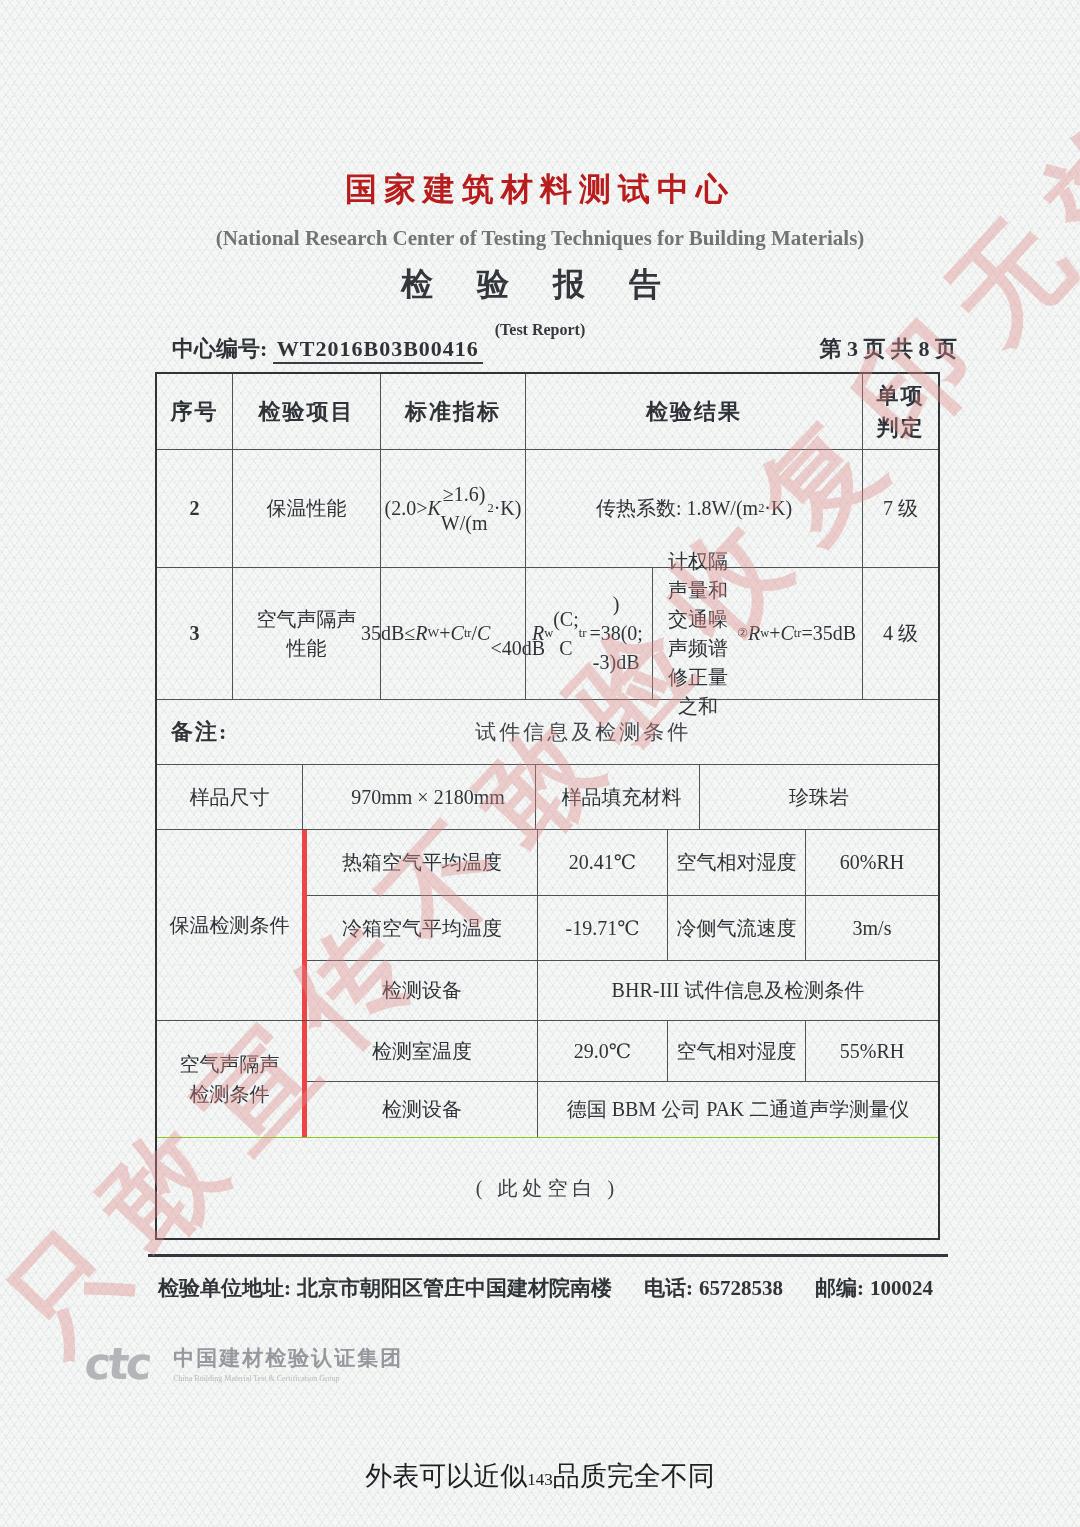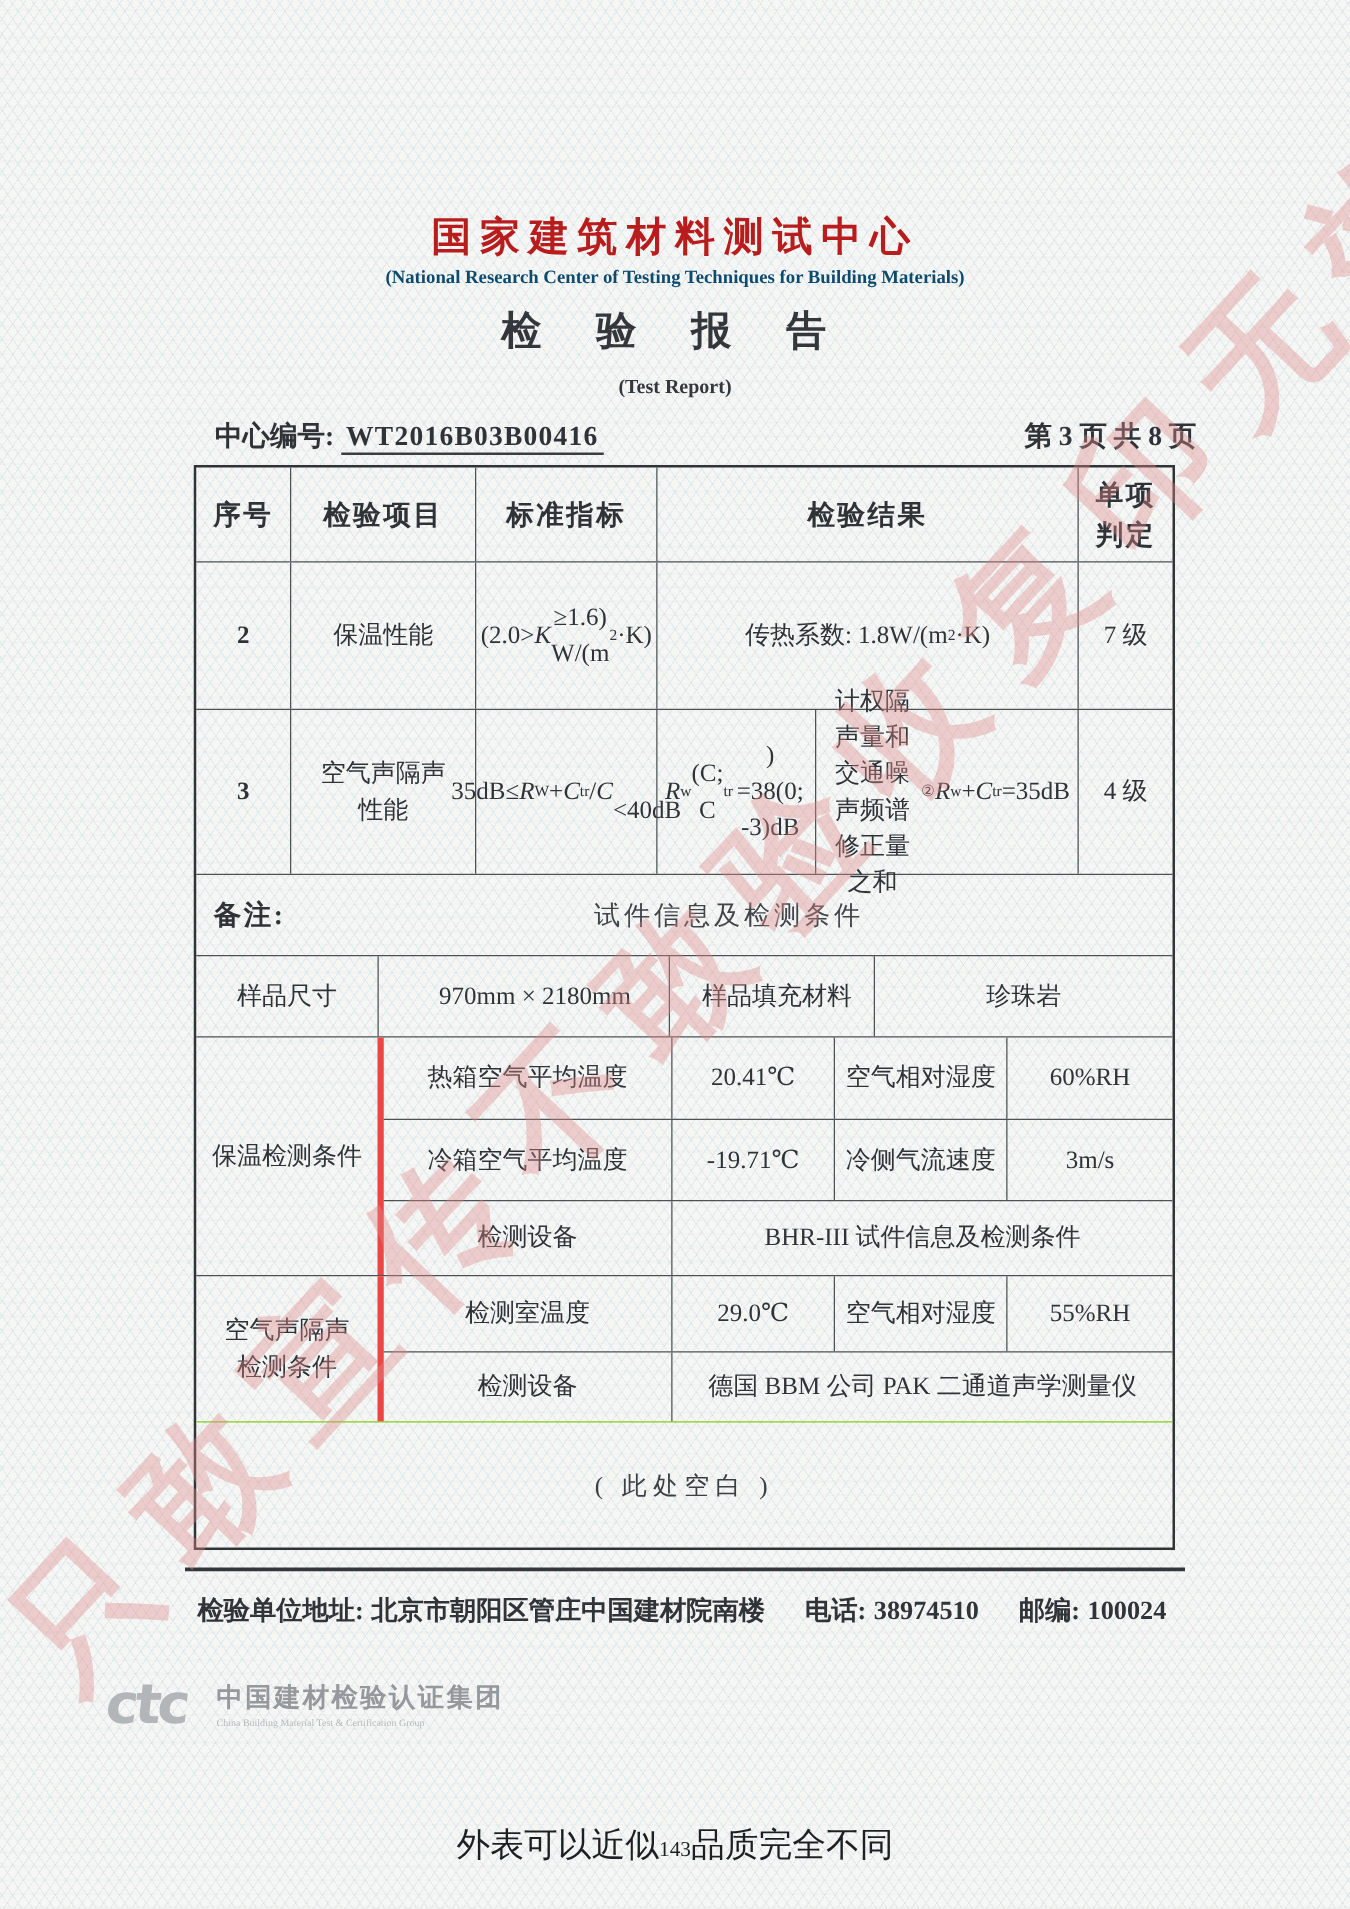--- a/index.html
+++ b/index.html
@@ -20,21 +20,21 @@
   
   .watermark { position:absolute; inset:0; overflow:hidden; pointer-events:none; z-index:5; }
   .watermark span {
     position:absolute; left:30px; top:1255px;
     transform:rotate(-47deg); transform-origin:left center;
     font-size:112px; letter-spacing:26px; white-space:nowrap;
     color:rgba(224,136,136,0.38); mix-blend-mode:multiply; font-weight:bold;
   }
   .doc-header { position:absolute; top:168px; left:0; width:100%; text-align:center; }
   .org-cn  { font-size:32px; font-weight:bold; letter-spacing:7px; color:#b91c1c; }
-  .org-en  { margin-top:2px; font-size:15px; font-weight:bold; color:#0c4a6e; }
+  .org-en  { margin-top:14px; font-size:21px; font-weight:bold; color:#737373; }
   .title-cn{ margin-top:12px; font-size:32px; font-weight:bold; letter-spacing:18px; color:#33373c; }
   .title-en{ margin-top:14px; font-size:16px; font-weight:bold; color:#34383d; }
 
   .meta-row {
     position:absolute; top:334px; left:172px; width:785px;
     display:flex; justify-content:space-between; align-items:flex-end;
     font-size:22px; font-weight:bold;
   }
   .report-no { border-bottom:2px solid #3a3e42; padding:0 4px 1px 4px; letter-spacing:1px; }
 
@@ -195,21 +195,21 @@
     </div>
 
     <div class="blank-row">
       <span>( 此处空白 )</span>
     </div>
   </div>
 
   <div class="footer-rule"></div>
 
   <div class="footer-line">
-    <span>检验单位地址:</span><span>北京市朝阳区管庄中国建材院南楼</span><span class="gap">电话:</span><span>38974510</span><span class="gap">邮编:</span><span>100024</span>
+    <span>检验单位地址:</span><span>北京市朝阳区管庄中国建材院南楼</span><span class="gap">电话:</span><span>65728538</span><span class="gap">邮编:</span><span>100024</span>
   </div>
 
   <div class="logo">
     <div class="logo-mark">ctc</div>
     <div class="logo-text">
       <div class="logo-name">中国建材检验认证集团</div>
       <div class="logo-en">China Building Material Test &amp; Certification Group</div>
     </div>
   </div>
 

